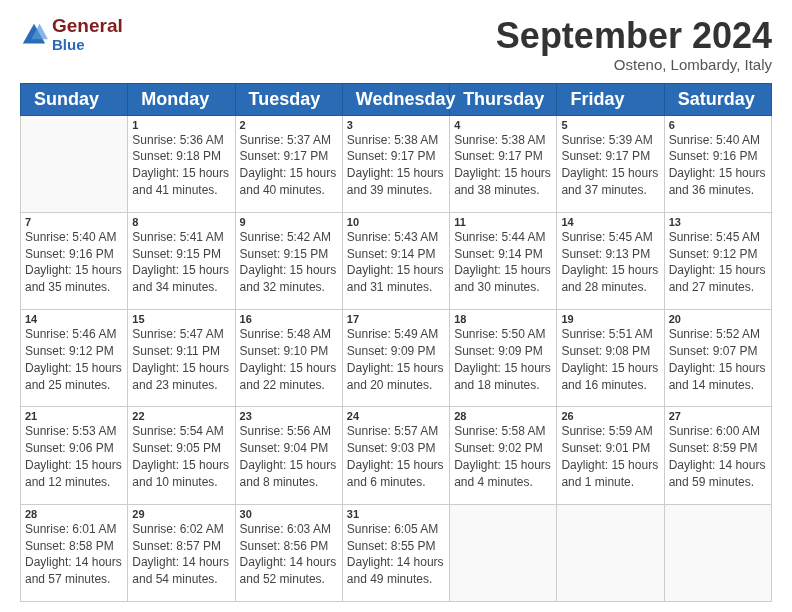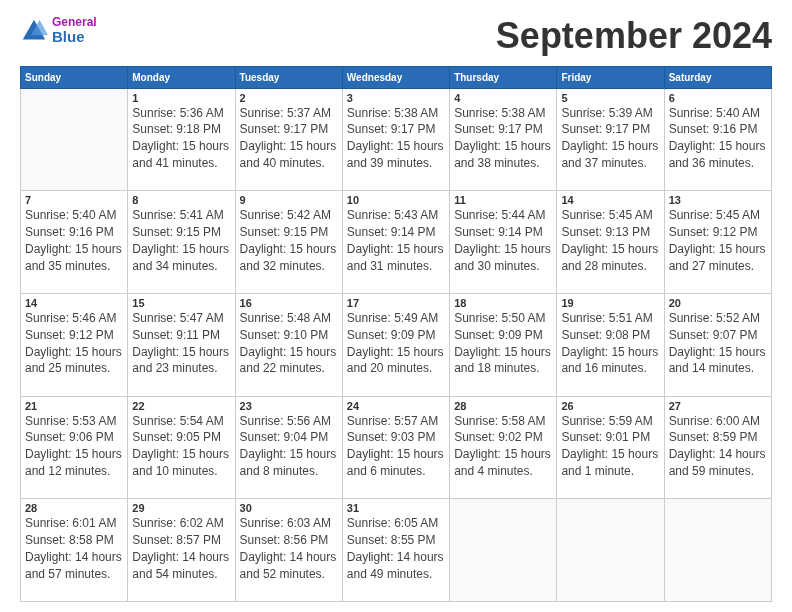--- a/index.html
+++ b/index.html
@@ -27,23 +27,23 @@
       display: flex;
       align-items: center;
       gap: 4px;
     }
     .logo-text {
       display: flex;
       flex-direction: column;
       line-height: 1.1;
     }
     .logo-general {
-      font-size: 12px;
-      font-weight: bold;
-      color: #a21caf;
+      font-size: 19px;
+      font-weight: bold;
+      color: #7f1d1d;
       text-align: center;
     }
     .logo-blue {
       font-size: 15px;
       font-weight: bold;
       color: #2a6bb5;
     }
     .logo-icon {
       width: 28px;
       height: 28px;
@@ -64,23 +64,23 @@
     .calendar {
       flex: 1;
       border: 1px solid #ccc;
       border-collapse: collapse;
       width: 100%;
       table-layout: fixed;
     }
     .calendar th {
       background-color: #2a6bb5;
       color: #fff;
-      font-size: 10px;
-      font-weight: bold;
-      padding: 5px 4px;
+      font-size: 18px;
+      font-weight: bold;
+      padding: 5px 13px;
       border: 1px solid #1a5a9a;
       text-align: left;
     }
     .calendar td {
       border: 1px solid #ccc;
       vertical-align: top;
       padding: 3px 4px;
       font-size: 9.5px;
       color: #333;
       height: 80px;
@@ -112,20 +112,21 @@
         <polygon points="20,4 36,32 4,32" fill="#2a6bb5"></polygon>
         <polygon points="28,4 40,26 16,26" fill="#5599dd" opacity="0.7"></polygon>
       </svg>
       <div class="logo-text">
         <span class="logo-general">General</span>
         <span class="logo-blue">Blue</span>
       </div>
     </div>
     <div class="title-block">
       <div class="month-year">September 2024</div>
+      <div class="location">Osteno, Lombardy, Italy</div>
     </div>
   </div>
 
   <table class="calendar">
     <thead>
       <tr>
         <th>Sunday</th>
         <th>Monday</th>
         <th>Tuesday</th>
         <th>Wednesday</th>

